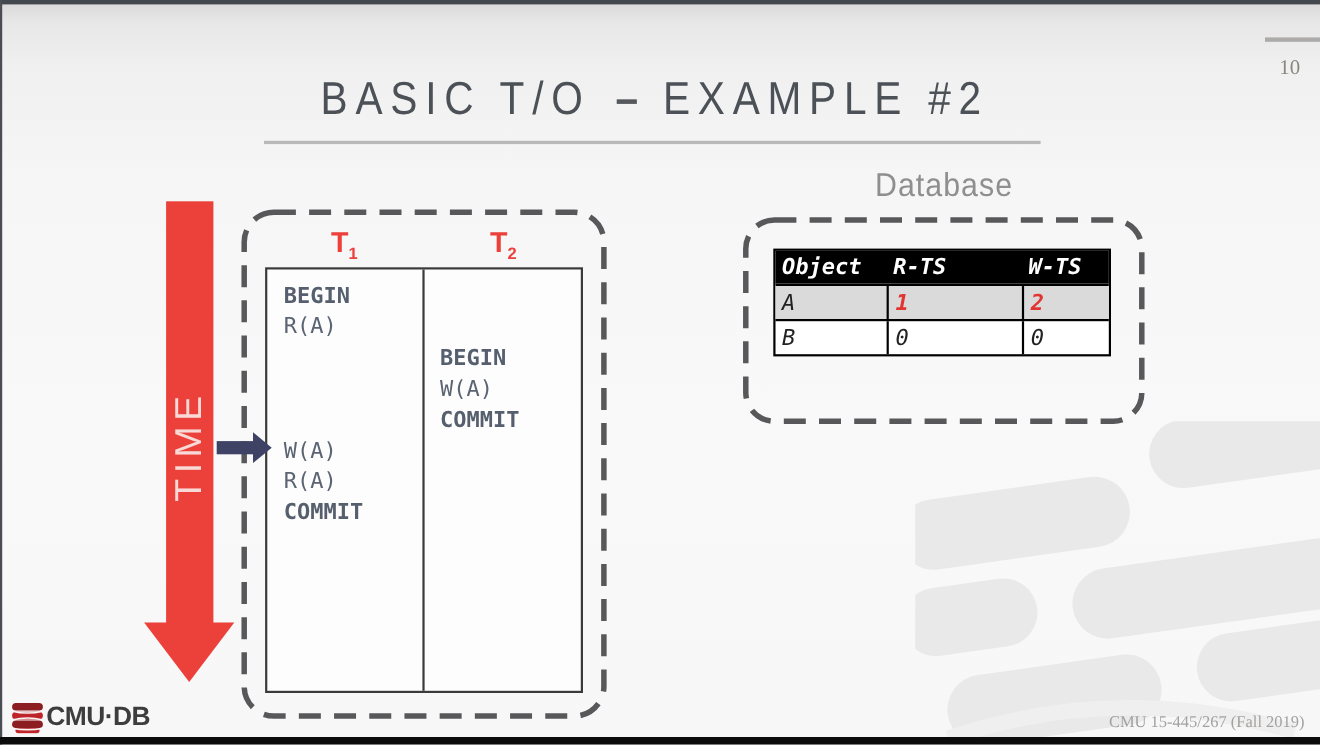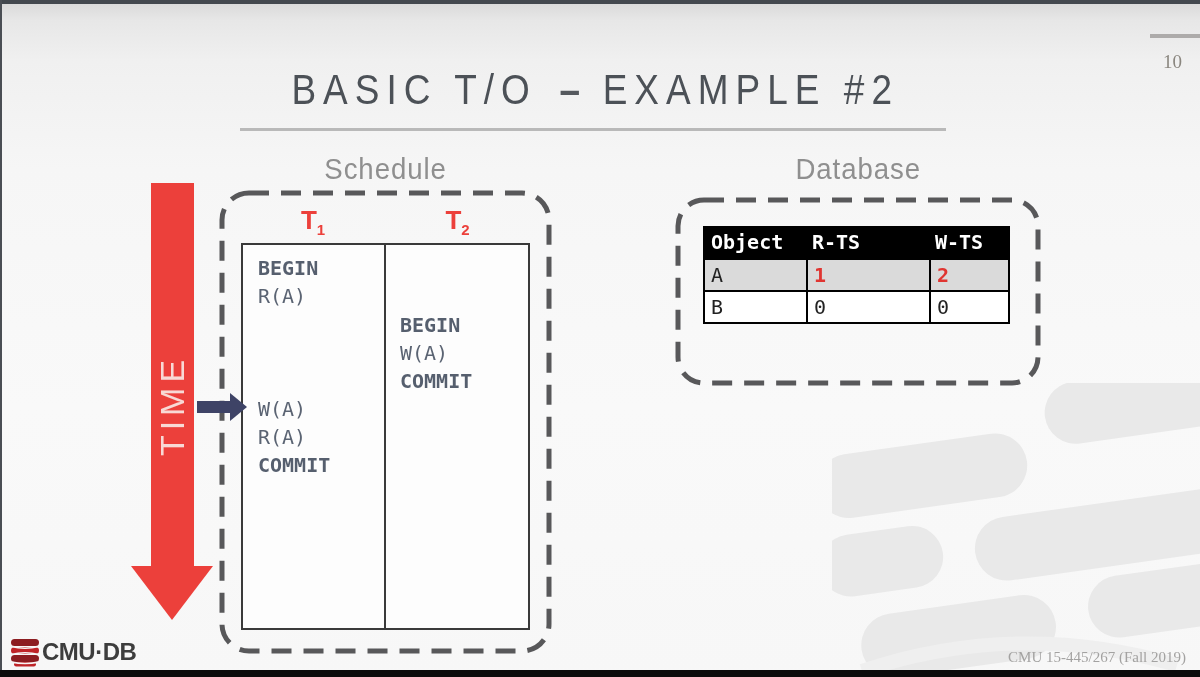--- a/index.html
+++ b/index.html
@@ -66,21 +66,21 @@
   .t2-grp { left:157px; top:66px; }
   .t1-bot { left:15px; top:150px; }
 
   
   .db-table { position:absolute; left:703px; top:226px; width:307px; border:2px solid #000;
               font-family:"DejaVu Sans Mono", monospace; font-size:20px; background:#fff; }
   .db-row { display:flex; height:32px; line-height:30px; }
   .db-row.header { height:30px; line-height:28px; background:#000; color:#fff; font-weight:700; }
   .db-row.body { border-top:2px solid #000; color:#222; }
   .db-row.highlight { background:#dadada; }
-  .db-cell { padding-left:6px; overflow:hidden; }
+  .db-cell { padding-left:6px; overflow:hidden;font-style:italic; }
   .c1 { width:101px; }
   .c2 { width:102px; }
   .c3 { flex:1;margin-left:21px; }
   .db-row.body .c2, .db-row.body .c3 { border-left:2px solid #000; }
   .red-val { color:#e03531; font-weight:700; }
 
   
   .watermark { position:absolute; left:832px; top:383px; }
 
   
@@ -115,23 +115,20 @@
 
   <h1 class="title-wrap">
     <span class="title-inner">
       <span>BASIC T/O</span>
       <span class="title-dash">–</span>
       <span>EXAMPLE #2</span>
     </span>
   </h1>
   <div class="title-underline"></div>
 
-  <div class="section-label sched-label">
-    <span>Schedule</span>
-  </div>
   <div class="section-label db-label">
     <span>Database</span>
   </div>
 
   <div class="time-body"></div>
   <div class="time-head"></div>
   <div class="time-text-wrap">
     <span>TIME</span>
   </div>
 

